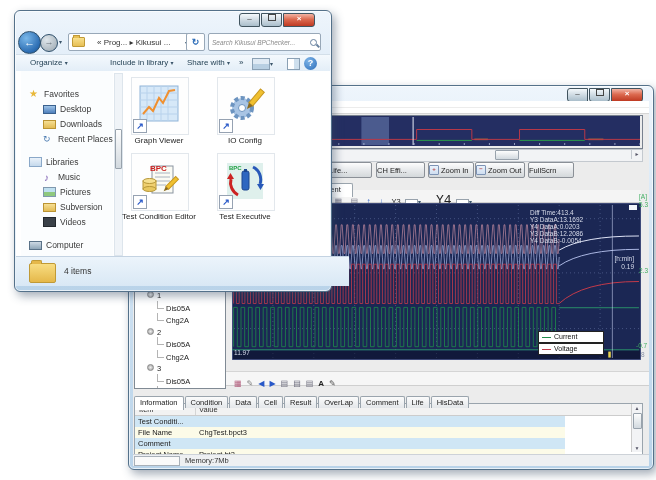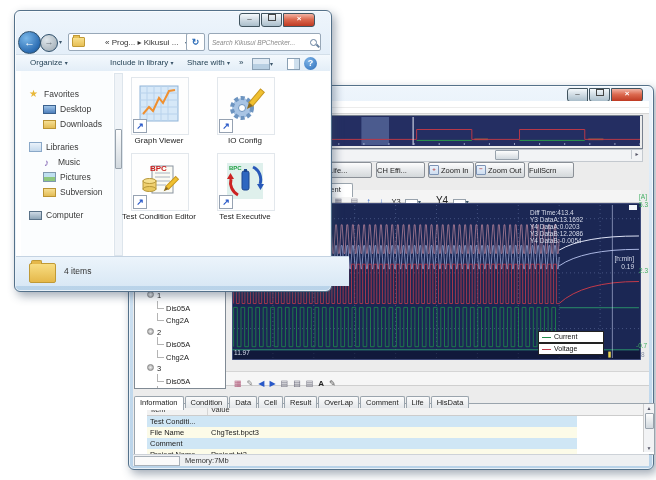--- a/index.html
+++ b/index.html
@@ -196,21 +196,21 @@
   
   <div class="abs" style="left:97px;top:104px;width:415px;height:12px;background:#f4f4f4;border-bottom:1px solid #d0d0d0;white-space:nowrap;">
     <span style="display:inline-block;width:104px;"></span>
     <span class="ct-ic" style="color:#778;">▦</span>
     <span class="ct-ic" style="color:#778;">▤</span>
     <span class="ct-ic" style="color:#2b5fc4;font-weight:bold;">↑</span>
     <span class="ct-ic" style="color:#2b5fc4;font-weight:bold;">↓</span>
     <span style="font-size:7.5px;color:#222;">Y3</span>
     <span class="linebox">⌐</span><span class="drop">▾</span>
     <span style="display:inline-block;width:6px;"></span>
-    <span style="font-size:10px;color:#222;">Y4</span>
+    <span style="font-size:13px;color:#222;font-family:Liberation Mono, monospace;">Y4</span>
     <span class="linebox">⌐</span><span class="drop">▾</span>
   </div>
 
   
   <div class="abs" style="left:103px;top:117px;width:409px;height:157px;">
     <svg id="mainsvg" width="409" height="157">
         <rect x="0" y="0" width="409" height="157" fill="#1b2754" stroke="#646f9e"></rect>
         <line x1="40.9" y1="2" x2="40.9" y2="155" stroke="rgba(165,185,235,0.28)" stroke-dasharray="1,3"></line>
         <line x1="81.8" y1="2" x2="81.8" y2="155" stroke="rgba(165,185,235,0.28)" stroke-dasharray="1,3"></line>
         <line x1="122.7" y1="2" x2="122.7" y2="155" stroke="rgba(165,185,235,0.28)" stroke-dasharray="1,3"></line>
@@ -266,21 +266,21 @@
   <div class="gut" style="left:507px;top:256px;">-0.7</div>
   <div class="gut" style="left:512px;top:265px;color:#8a93a8;">8</div>
 
   
   <div class="abs" style="left:97px;top:285px;width:415px;height:13px;background:#f6f6f6;border-top:1px solid #d5d5d5;border-bottom:1px solid #cfcfcf;padding-left:8px;white-space:nowrap;" id="lowtools"><span class="lt-ic" style="color: rgb(176, 88, 120);">▦</span><span class="lt-ic" style="color: rgb(136, 136, 136);">✎</span><span class="lt-ic" style="color: rgb(40, 88, 200);">◀</span><span class="lt-ic" style="color: rgb(40, 88, 200);">▶</span><span class="lt-ic" style="color: rgb(102, 102, 119);">▤</span><span class="lt-ic" style="color: rgb(102, 102, 119);">▤</span><span class="lt-ic" style="color: rgb(102, 102, 119);">▤</span><span class="lt-ic" style="color: rgb(34, 34, 34); font-weight: bold;">A</span><span class="lt-ic" style="color: rgb(85, 85, 85);">✎</span></div>
 
   
   <div class="abs" id="ptabs" style="left:5px;top:305px;height:13px;white-space:nowrap;z-index:3;"><span class="tab7 active">Information</span><span class="tab7">Condition</span><span class="tab7">Data</span><span class="tab7">Cell</span><span class="tab7">Result</span><span class="tab7">OverLap</span><span class="tab7">Comment</span><span class="tab7">Life</span><span class="tab7">HisData</span></div>
 
   
-  <div class="abs" style="left:5px;top:317px;width:507px;height:50px;background:#fff;border:1px solid #9aa4ad;overflow:hidden;padding-left:12px;">
+  <div class="abs" style="left:5px;top:317px;width:507px;height:50px;background:#fff;border:1px solid #9aa4ad;overflow:hidden;">
     <div style="height:11px;line-height:11px;background:#f2f2f2;border-bottom:1px solid #cccccc;font-size:7.5px;color:#333;position:relative;">
       <span class="abs" style="left:4px;">Item</span>
       <span class="abs" style="left:64px;">Value</span>
       <span class="abs" style="left:60px;top:0;width:1px;height:11px;background:#d5d5d5;"></span>
     </div>
     <div id="trows">
         <div class="trow r-blue">
           <span class="c1">Test Conditi...</span>
           <span class="c2"></span>
         </div>
@@ -317,21 +317,21 @@
     <div class="capbtn cb-min">–</div>
     <div class="capbtn cb-max"><span class="maxglyph"></span></div>
     <div class="capbtn cb-close">×</div>
   </div>
 
   <div class="navcirc" style="left:3px;top:20px;width:21px;height:21px;font-size:11px;line-height:20px;z-index:2;">←</div>
   <div class="navcirc fwd" style="left:25px;top:23px;width:16px;height:16px;font-size:9px;line-height:15px;">→</div>
   <div class="abs drop" style="left:44px;top:27px;">▾</div>
   <div class="field" style="left:53px;top:22px;width:116px;height:16px;padding:0 3px;">
     <span class="minifolder"></span>
-    <span style="margin-left:20px;white-space:nowrap;overflow:hidden;flex:1;">« Prog... ▸ Kikusui ...</span>
+    <span style="margin-left:12px;white-space:nowrap;overflow:hidden;flex:1;">« Prog... ▸ Kikusui ...</span>
     <span class="drop">▾</span>
   </div>
   <div class="field" style="left:171px;top:22px;width:17px;height:16px;justify-content:center;color:#2b6cb8;font-size:9px;font-weight:bold;">↻</div>
   <div class="field" style="left:193px;top:22px;width:105px;height:16px;padding:0 3px;">
     <span style="font-style:italic;color:#8a8a8a;font-size:6.5px;white-space:nowrap;overflow:hidden;flex:1;">Search Kikusui BPChecker...</span>
     <span class="mag"></span>
   </div>
 
   <div class="abs" style="left:1px;top:43px;width:314px;height:17px;background:linear-gradient(#f4f9fd,#e2edf7);border-top:1px solid #d3dfe9;border-bottom:1px solid #c8d5e1;">
     <span class="abs tbtxt" style="left:14px;top:3px;"><span>Organize</span> <span class="drop">▾</span></span>
@@ -343,24 +343,26 @@
     <span class="abs" style="left:271px;top:3px;width:11px;height:10px;border:1px solid #8aa0b4;background:linear-gradient(90deg,#fff 55%,#cfe0ee 55%);"></span>
     <span class="abs help" style="left:288px;top:2px;">?</span>
   </div>
 
   <div class="abs" style="left:1px;top:60px;width:314px;height:185px;background:#fff;"></div>
   <div class="abs" style="left:6px;top:60px;width:92px;height:185px;background:#fbfdfe;overflow:hidden;" id="navpane">
       <div style="padding-top: 16px;">
         <div class="navrow grp"><span class="mi mi-star"></span><span>Favorites</span></div>
         <div class="navrow child"><span class="mi mi-desktop"></span><span>Desktop</span></div>
         <div class="navrow child"><span class="mi mi-folder"></span><span>Downloads</span></div>
+        <div class="navrow child"><span class="mi mi-recent"></span><span>Recent Places</span></div>
         <div class="navrow grp"><span class="mi mi-lib"></span><span>Libraries</span></div>
         <div class="navrow child"><span class="mi mi-music"></span><span>Music</span></div>
         <div class="navrow child"><span class="mi mi-pic"></span><span>Pictures</span></div>
         <div class="navrow child"><span class="mi mi-folder"></span><span>Subversion</span></div>
+        <div class="navrow child"><span class="mi mi-video"></span><span>Videos</span></div>
         <div class="navrow grp"><span class="mi mi-computer"></span><span>Computer</span></div>
       </div>
     </div>
   <div class="abs" style="left:99px;top:62px;width:7px;height:181px;background:#f0f4f8;border:1px solid #dde5ec;">
     <div class="abs scrollthumb" style="left:0px;top:55px;width:5px;height:38px;"></div>
   </div>
 
   <div class="tilebox" style="left:116px;top:66px;">
     <svg width="44" height="44" style="margin:5px;">
       <rect x="3" y="3" width="38" height="35" fill="#d6e8f8" stroke="#90b4d8"></rect>

